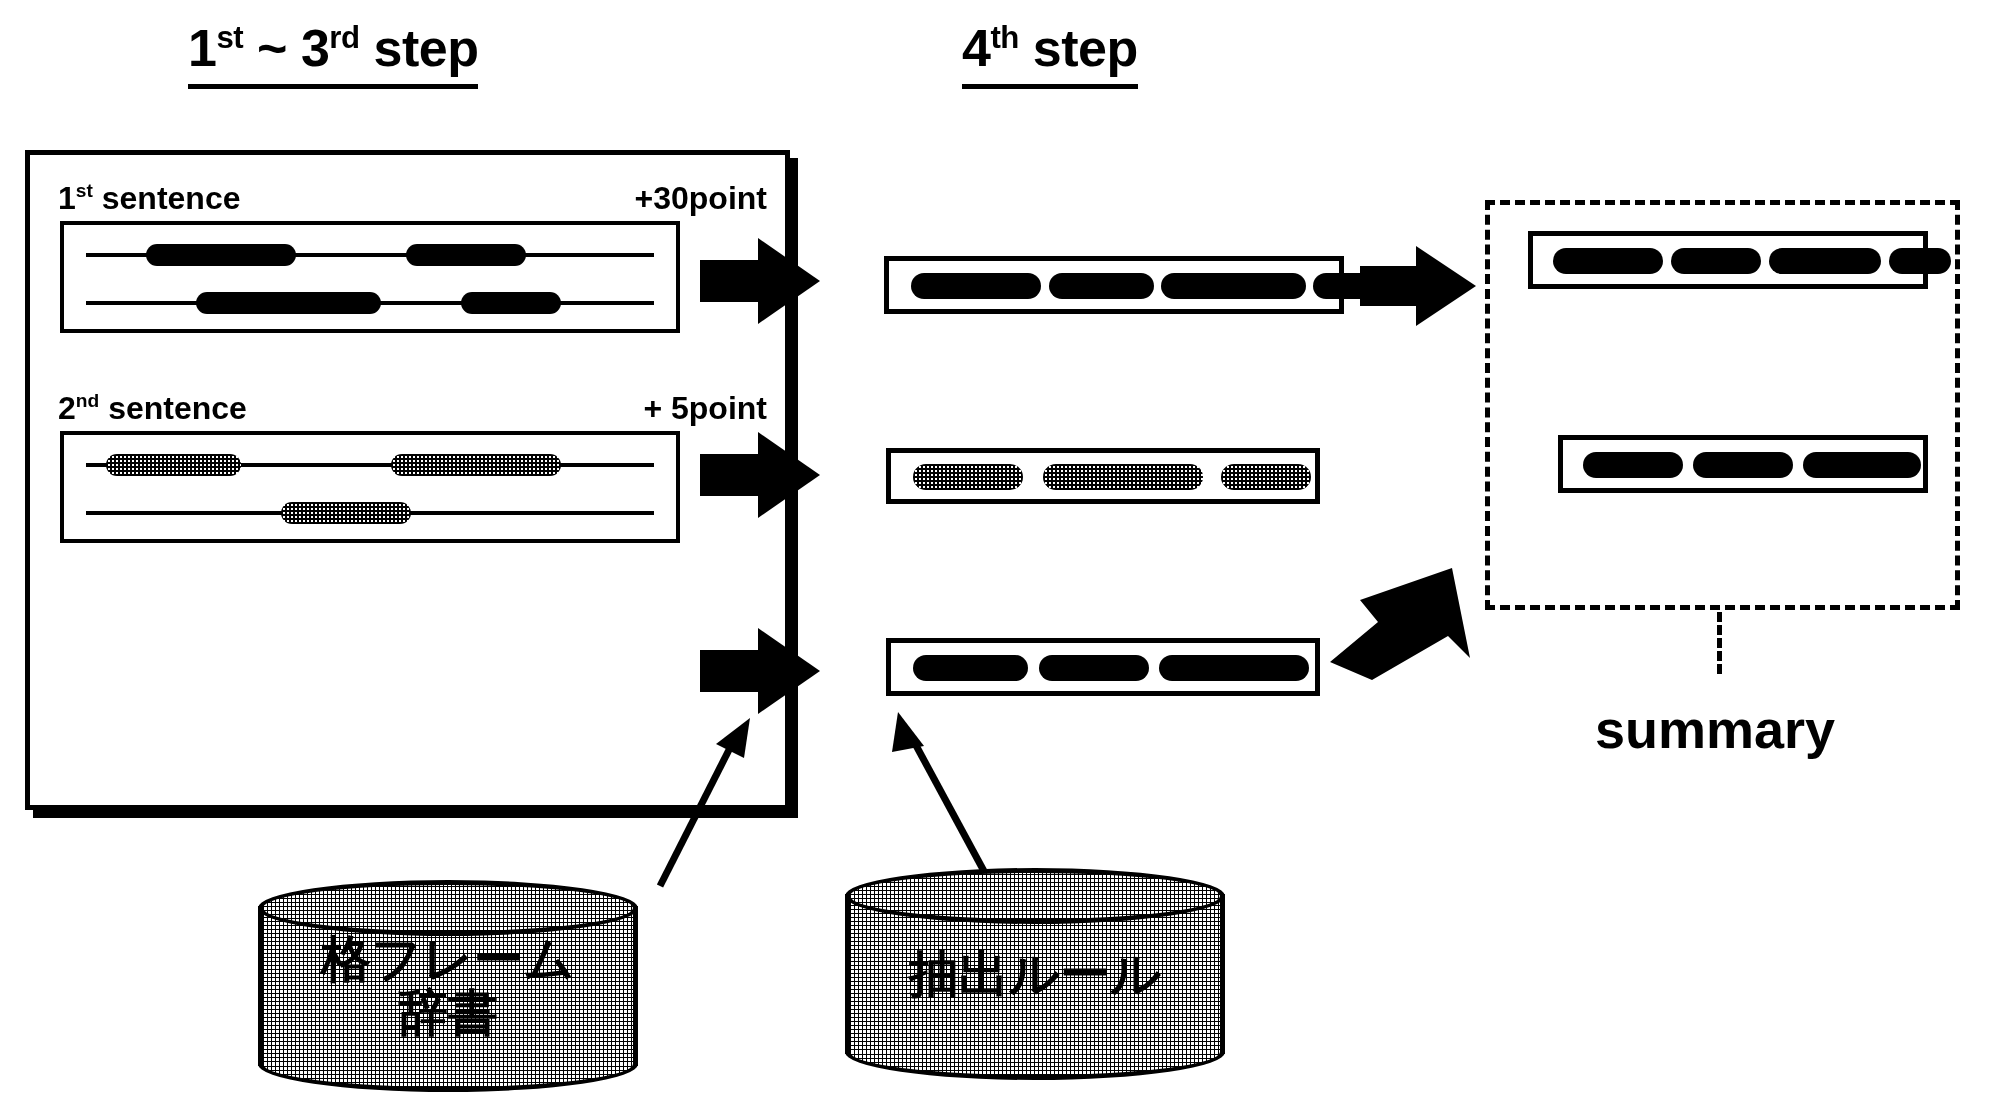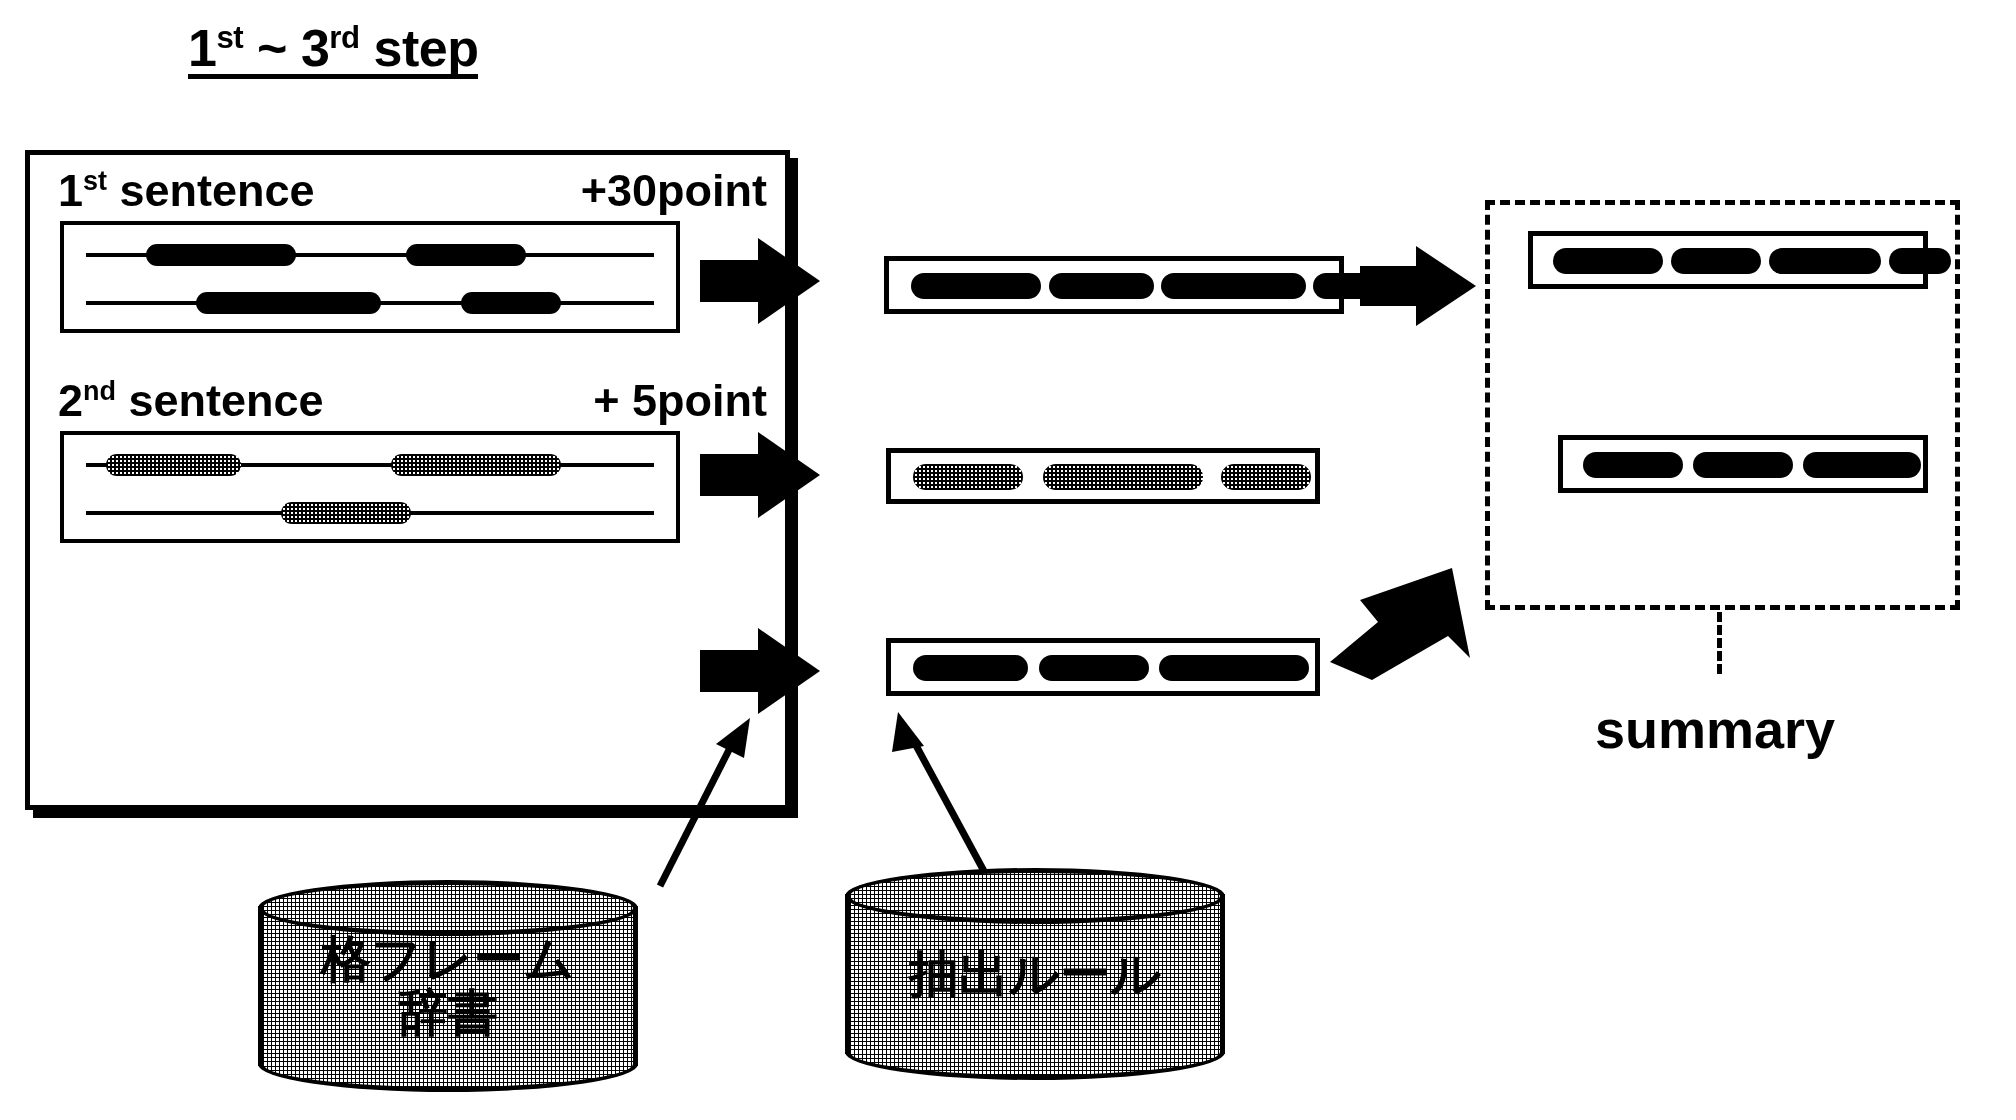--- a/index.html
+++ b/index.html
@@ -21,21 +21,21 @@
     width: 2016px;
     height: 1120px;
   }
   .hdr {
     position: absolute;
     font-weight: bold;
     font-size: 52px;
     letter-spacing: -0.5px;
     white-space: nowrap;
     border-bottom: 5px solid #000;
-    padding-bottom: 0;
+    padding-bottom: 10px;
     line-height: 1.0;
   }
   .hdr sup {
     font-size: 0.6em;
     vertical-align: super;
     line-height: 0;
   }
   #hdr-1 { left: 188px; top: 22px; }
   #hdr-2 { left: 962px; top: 22px; }
   #hdr-3 { left: 1614px; top: 22px; }
@@ -59,21 +59,21 @@
   .sent-group { position: absolute; left: 0; width: 100%; }
   .sent-label-row {
     position: absolute;
     left: 28px; right: 18px;
     top: 0;
     height: 48px;
     display: flex;
     justify-content: space-between;
     align-items: flex-end;
     font-weight: bold;
-    font-size: 45px;
+    font-size: 32px;
     white-space: nowrap;
   }
   .sent-label-row sup { font-size: 0.6em; vertical-align: super; line-height: 0; }
   .sent-box {
     position: absolute;
     left: 30px;
     top: 52px;
     width: 620px;
     height: 112px;
     border: 4px solid #000;
@@ -235,20 +235,23 @@
 
   .thin-arrow { position: absolute; }
 </style>
 </head>
 <body>
 
 <div id="stage">
 
   <div class="hdr" id="hdr-1">
     <span>1</span><sup>st</sup><span> ~ 3</span><sup>rd</sup><span> step</span>
+  </div>
+  <div class="hdr" id="hdr-2">
+    <span>4</span><sup>th</sup><span> step</span>
   </div>
 
   <div id="outer-shadow"></div>
   <div id="outer-box">
 
     <div class="sent-group" style="top:14px; height:200px;">
       <div class="sent-label-row">
         <span><span>1</span><sup>st</sup><span> sentence</span></span>
         <span>+30point</span>
       </div>

